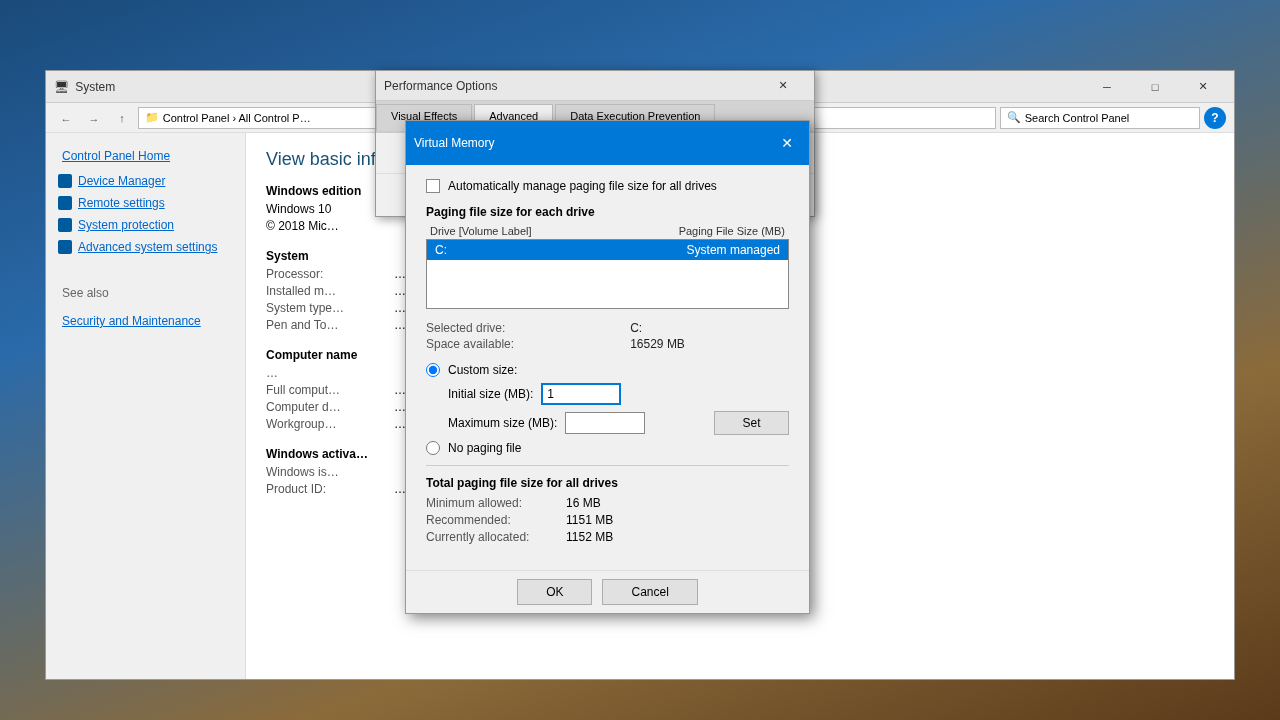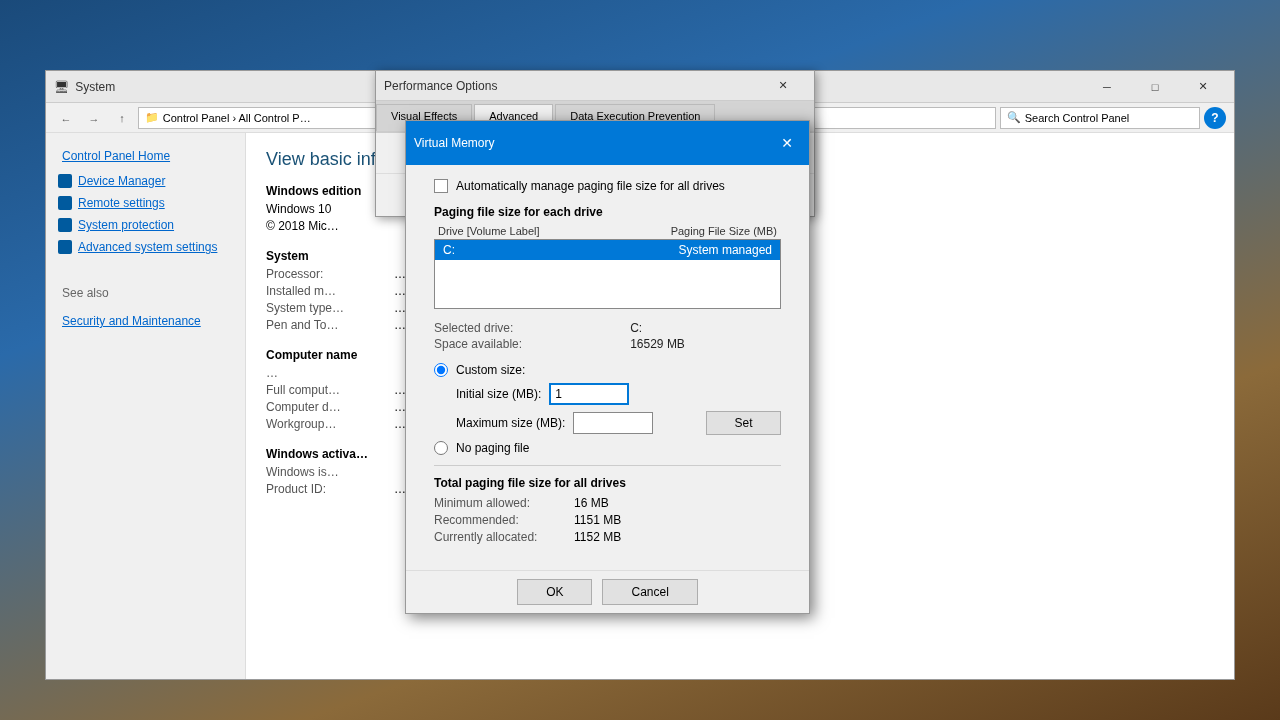--- a/index.html
+++ b/index.html
@@ -337,21 +337,21 @@
       border: none;
       color: white;
       cursor: pointer;
       font-size: 14px;
       display: flex;
       align-items: center;
       justify-content: center;
     }
 
     .vm-body {
-      padding: 14px 28px;
+      padding: 14px 20px;
     }
 
     .vm-checkbox-row {
       display: flex;
       align-items: center;
       gap: 8px;
       margin-bottom: 12px;
     }
 
     .vm-checkbox {

